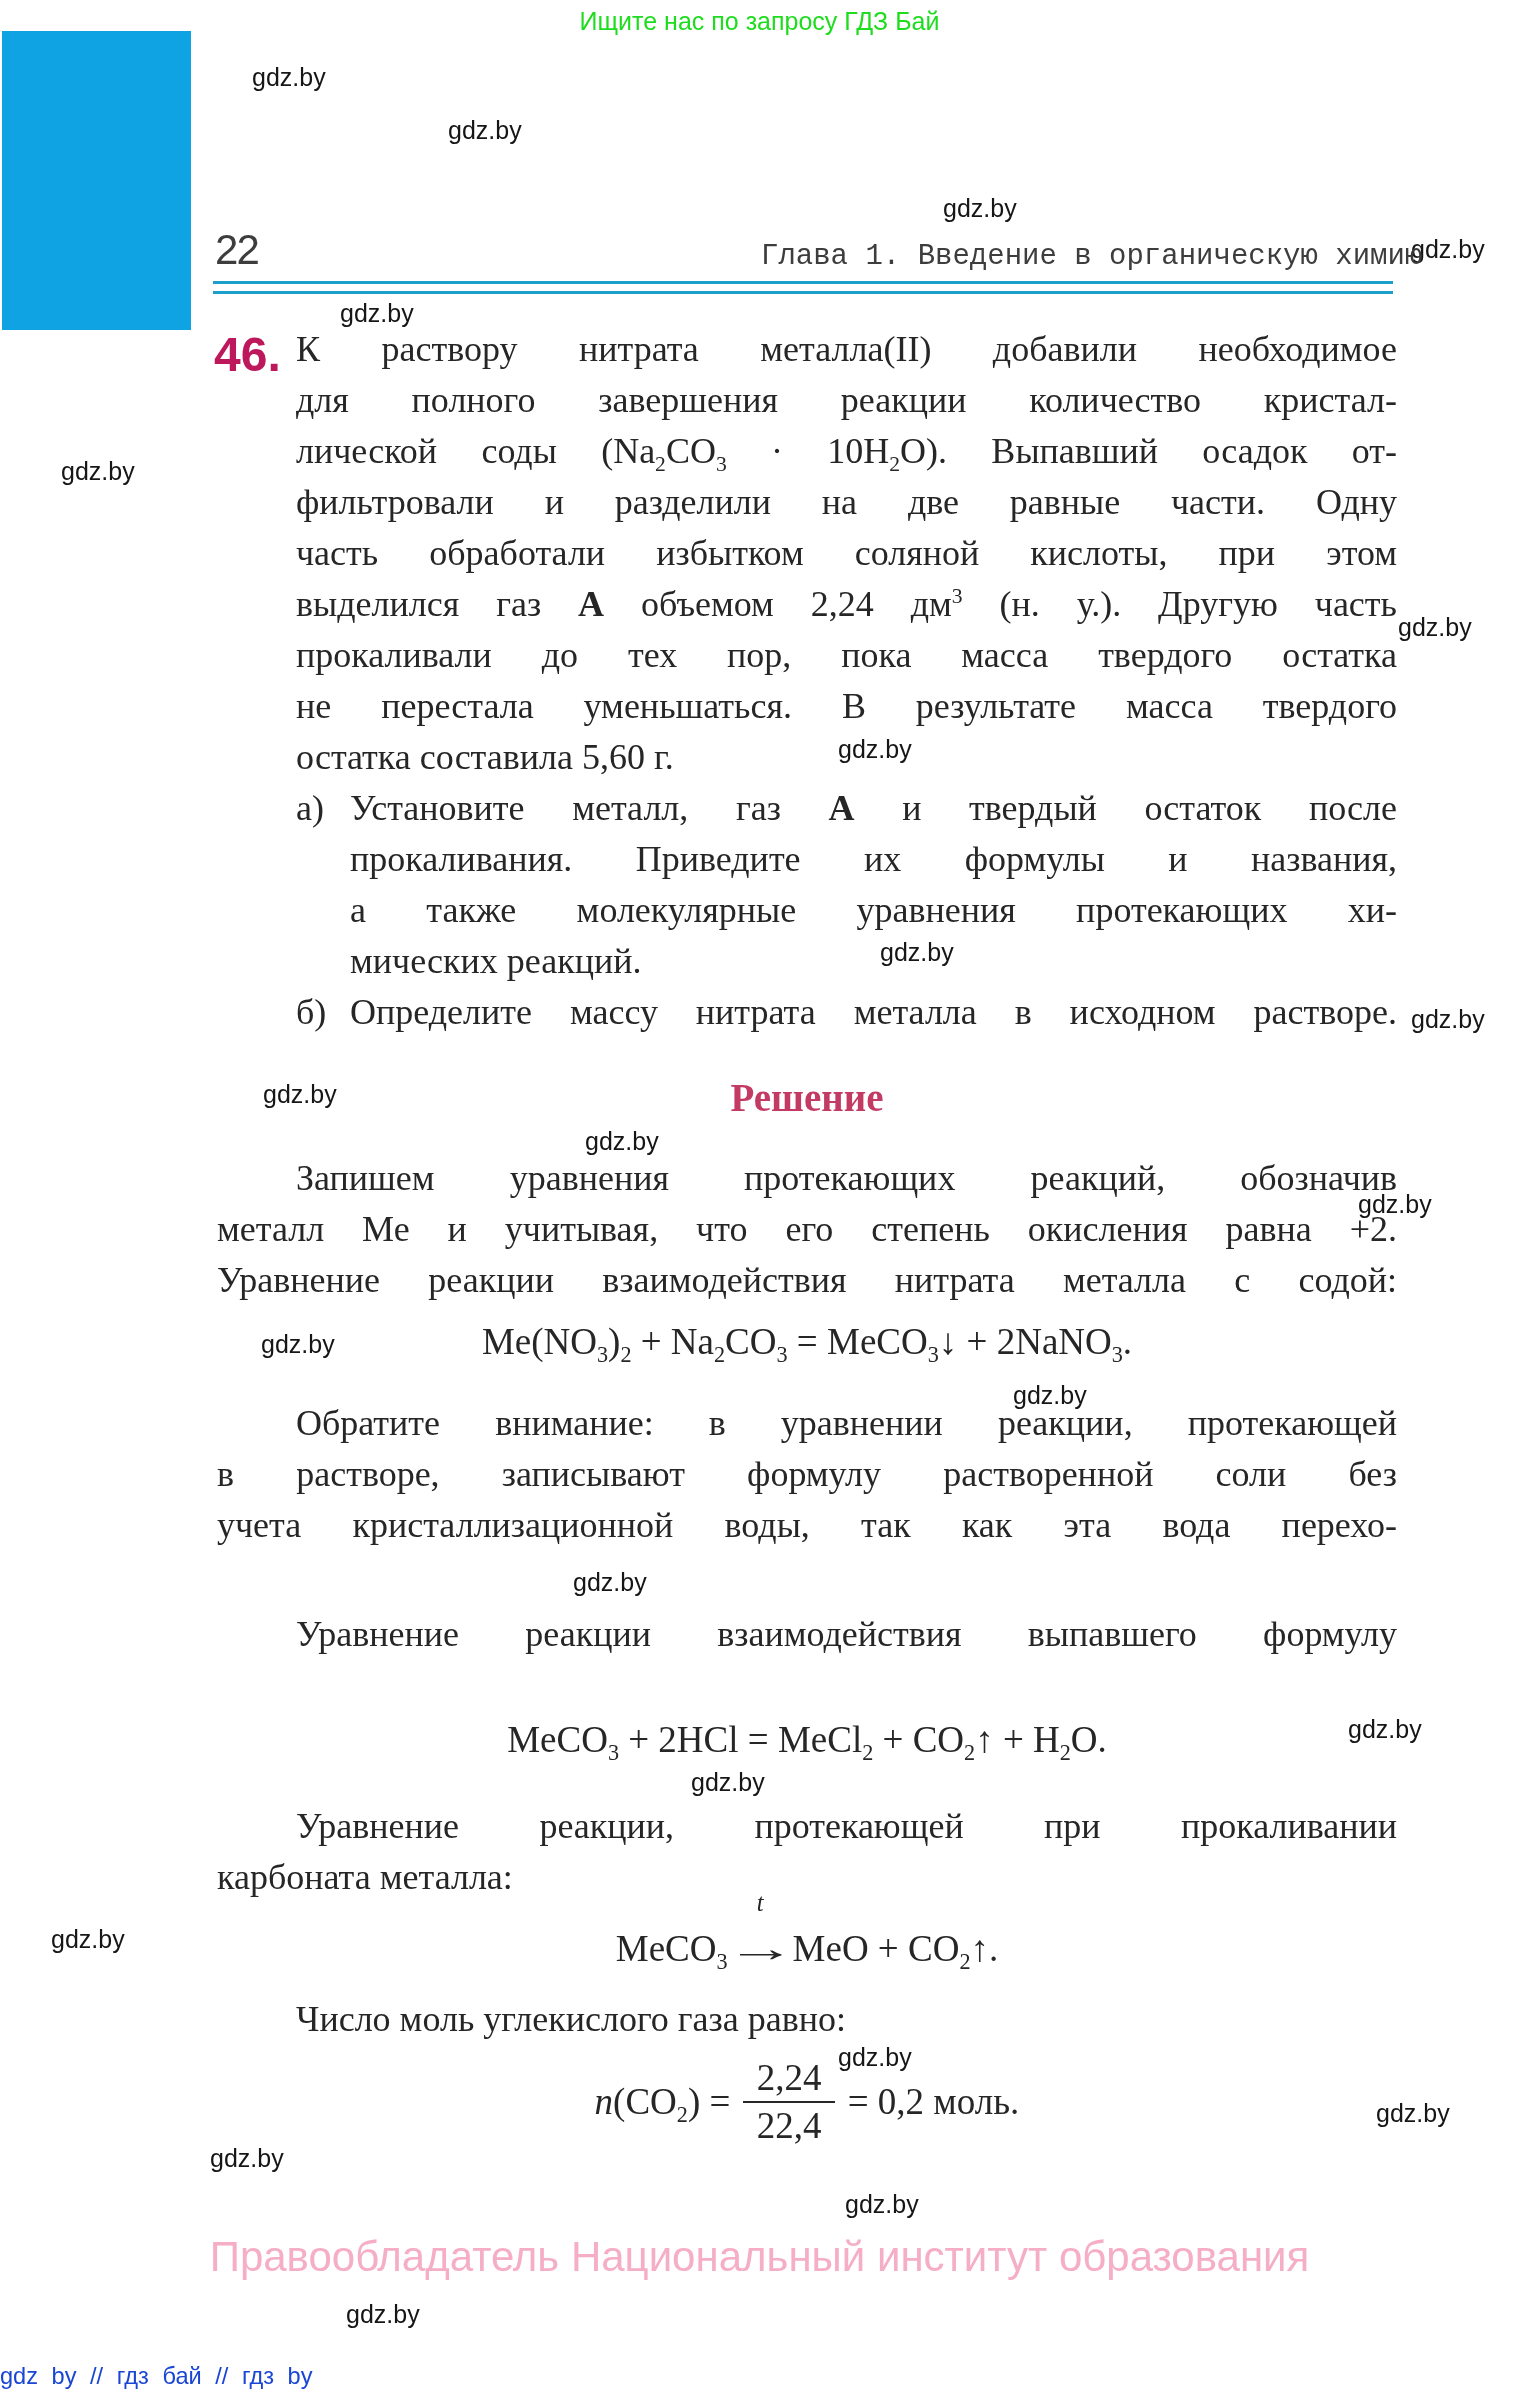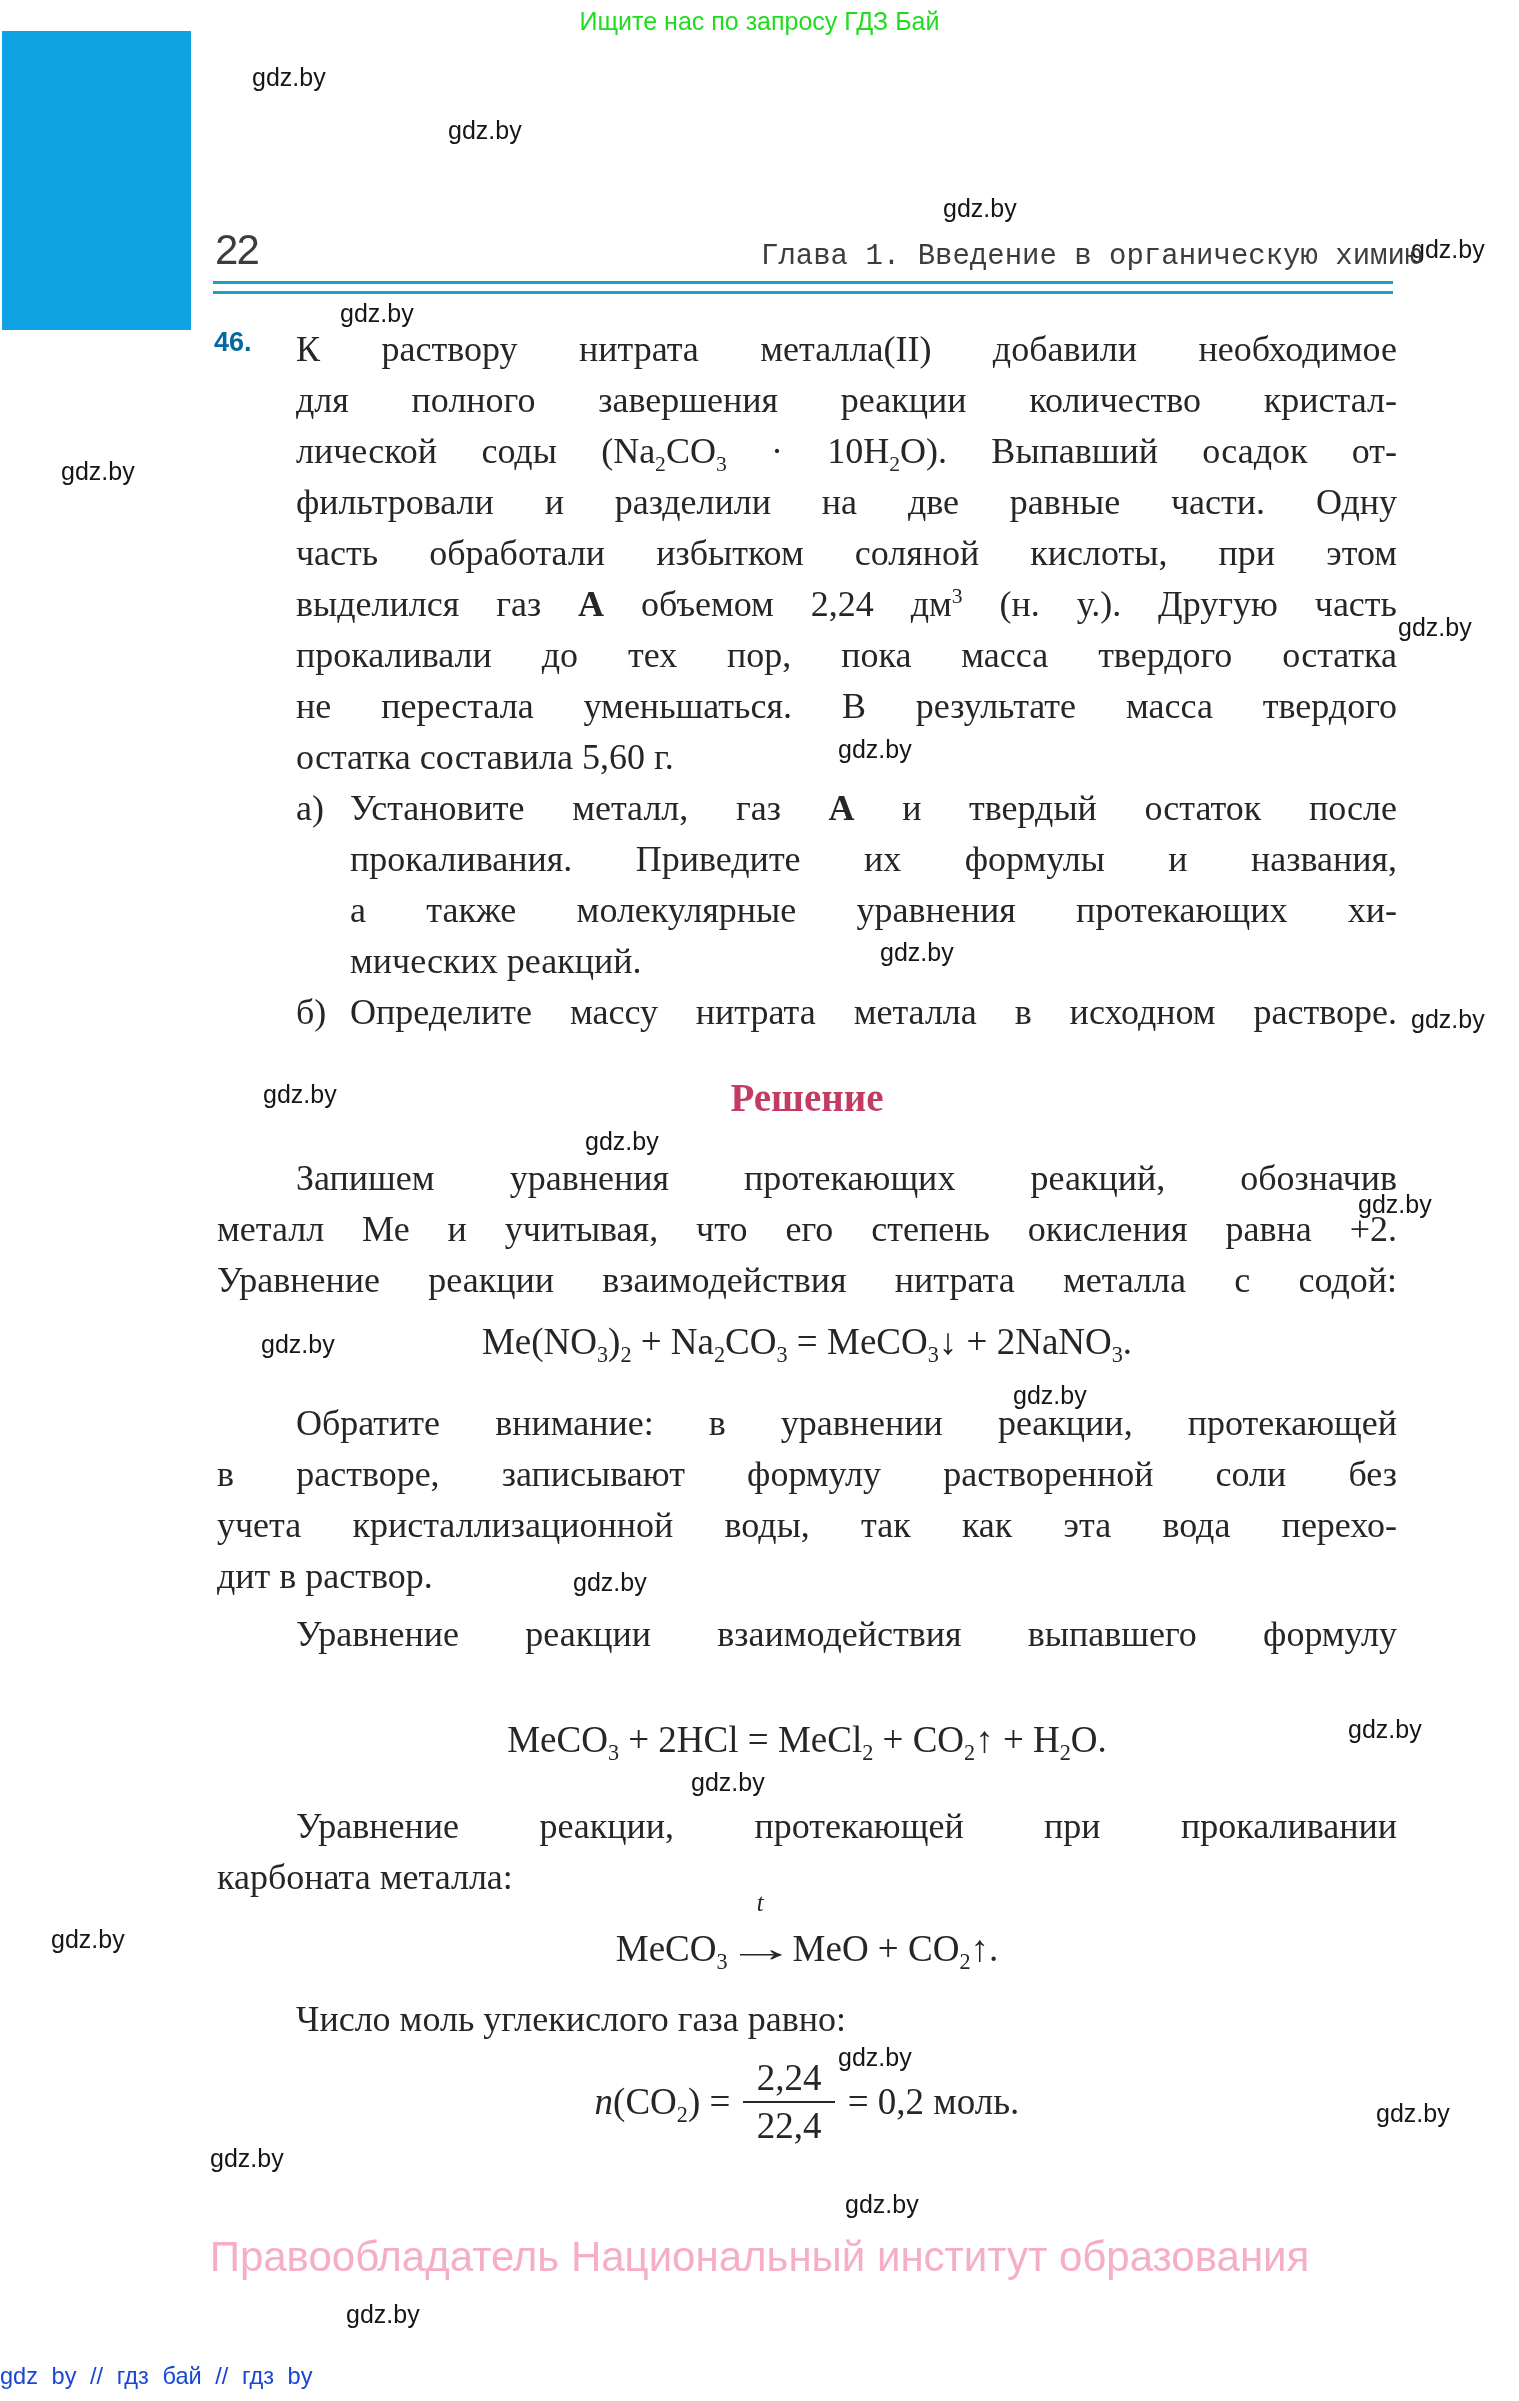--- a/index.html
+++ b/index.html
@@ -15,21 +15,21 @@
       color:#161616;white-space:nowrap;}
 
   .pagenum{position:absolute;left:215px;top:226px;font-family:"Liberation Sans",sans-serif;
            font-size:42px;color:#3d3d3d;letter-spacing:-1.8px;}
   .chapter{position:absolute;left:761px;top:240px;font-family:Liberation Mono, monospace;
            font-size:29px;color:#3d3d3d;white-space:nowrap;}
   .rule{position:absolute;left:213px;width:1180px;height:2.6px;background:#1c9fc9;}
   .rule.r1{top:281px;} .rule.r2{top:291px;}
 
   .probnum{position:absolute;left:214px;top:327px;font-family:"Liberation Sans",sans-serif;
-           font-weight:bold;font-size:27px;color:#0369a1;}
+           font-weight:bold;font-size:48px;color:#be185d;}
 
   .prob-text{position:absolute;left:296px;top:324px;width:1101px;font-size:36px;line-height:51px;}
   .line{height:51px;}
   .just{text-align:justify;text-align-last:justify;}
   .left{text-align:left;}
   .ind{text-indent:79px;}
 
   .item{display:flex;}
   .marker{width:54px;flex:none;}
   .ilines{flex:1;min-width:0;}
@@ -138,21 +138,20 @@
     <div class="line just">металл Ме и учитывая, что его степень окисления равна +2.</div>
     <div class="line just">Уравнение реакции взаимодействия нитрата металла с содой:</div>
   </div>
 
   <div class="eq eq1">Me(NO<sub>3</sub>)<sub>2</sub> + Na<sub>2</sub>CO<sub>3</sub> = MeCO<sub>3</sub>↓ + 2NaNO<sub>3</sub>.</div>
 
   <div class="sol-par p2">
     <div class="line just ind">Обратите внимание: в уравнении реакции, протекающей</div>
     <div class="line just">в растворе, записывают формулу растворенной соли без</div>
     <div class="line just">учета кристаллизационной воды, так как эта вода перехо-</div>
-    <div class="line left">дит в раствор.</div>
   </div>
 
   <div class="sol-par p3">
     <div class="line just ind">Уравнение реакции взаимодействия выпавшего формулу</div>
   </div>
 
   <div class="eq eq2">MeCO<sub>3</sub> + 2HCl = MeCl<sub>2</sub> + CO<sub>2</sub>↑ + H<sub>2</sub>O.</div>
 
   <div class="sol-par p4">
     <div class="line just ind">Уравнение реакции, протекающей при прокаливании</div>

